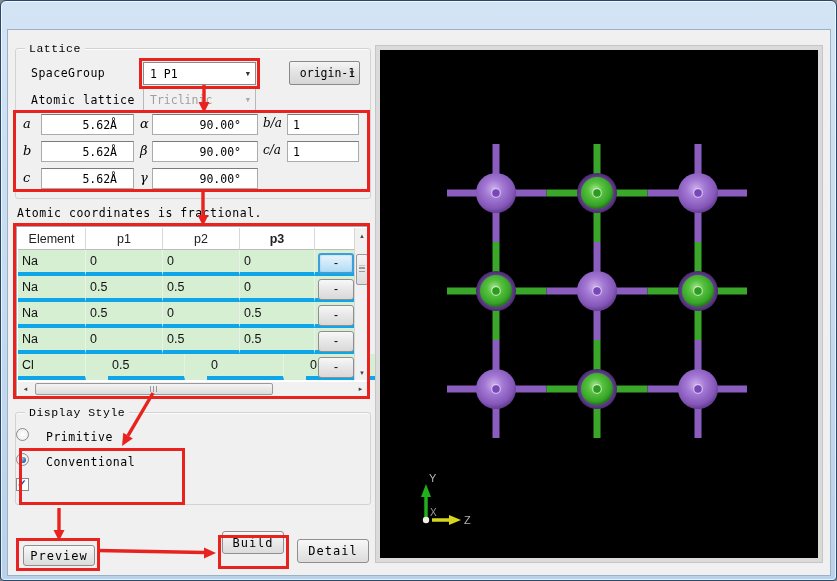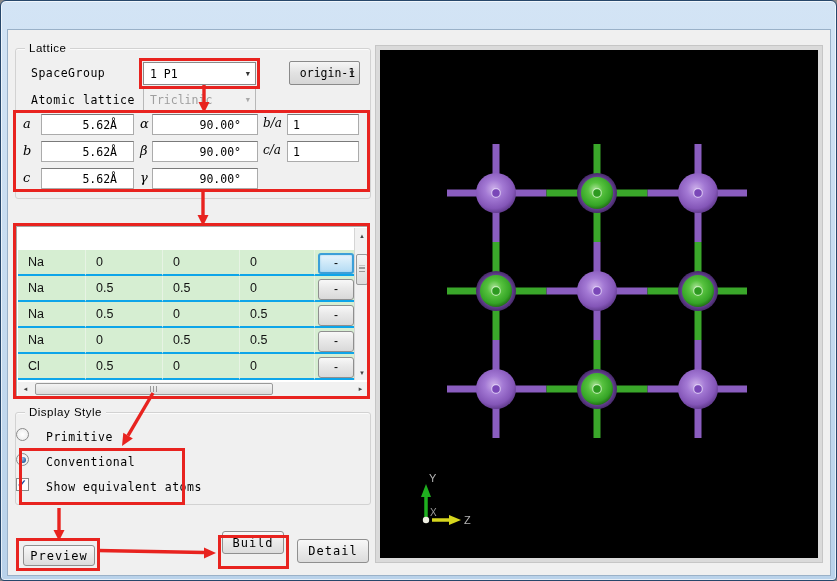--- a/index.html
+++ b/index.html
@@ -11,43 +11,43 @@
   .title-text{position:absolute;left:33px;top:6px;font-size:12px;color:#1c1c1c;}
   .app-icon{position:absolute;left:10px;top:5px;width:16px;height:16px;background:#1262b8;border-radius:3px;}
   .app-icon i{position:absolute;background:#fff;}
   .close-btn{position:absolute;left:792px;top:1px;width:40px;height:19px;border:1px solid #8e2318;border-radius:4px;
     background:linear-gradient(#f0b0a6,#d96657 40%,#b93a2b 55%,#c0503f);box-sizing:border-box;
     color:#fff;font-size:11px;font-weight:bold;text-align:center;line-height:16px;text-shadow:0 1px 1px #7a1a10;cursor:pointer;}
   .client{position:absolute;left:6px;top:28px;width:824px;height:547px;background:#f0f0f0;border:1px solid #9ab1c8;box-sizing:border-box;}
 
   .lbl{position:absolute;font-family:"DejaVu Sans Mono",monospace;font-size:11.5px;color:#000;letter-spacing:.5px;white-space:nowrap;}
   .groupbox{position:absolute;border:1px solid #d2d2d2;border-radius:3px;box-shadow:inset 0 1px 0 rgba(255,255,255,.8);}
-  .grouplabel{position:absolute;background:#f0f0f0;padding:0 4px;font-family:Liberation Sans, sans-serif;font-size:11.5px;letter-spacing:.5px;}
+  .grouplabel{position:absolute;background:#f0f0f0;padding:0 4px;font-family:Liberation Mono, monospace;font-size:11.5px;letter-spacing:.5px;}
 
   .combo{position:absolute;box-sizing:border-box;background:#fff;border:1px solid #8a8a8a;
     font-family:"DejaVu Sans Mono",monospace;font-size:11.5px;display:flex;align-items:center;padding-left:6px;cursor:pointer;}
   .combo .arr{position:absolute;right:5px;top:50%;transform:translateY(-50%);font-size:7px;color:#333;}
   .combo.disabled{background:#f1f1f1;border-color:#b8b8b8;color:#9f9f9f;}
   .combo.disabled .arr{color:#a8a8a8;}
   .combo.btnstyle{background:linear-gradient(#f5f5f5,#e2e2e2 50%,#d6d6d6);border-radius:2px;justify-content:center;}
 
   .field{position:absolute;box-sizing:border-box;background:#fff;border:1px solid #ababab;border-top-color:#7a7a7a;
     font-family:"DejaVu Sans Mono",monospace;font-size:11.5px;color:#000;display:flex;align-items:center;}
   .field.right{justify-content:flex-end;padding-right:16px;}
   .field.left{padding-left:5px;}
   .sym{position:absolute;font-family:"DejaVu Serif",serif;font-style:italic;font-size:13px;color:#000;}
 
   .tablewrap{position:absolute;left:15px;top:225px;width:352px;height:170px;border:1px solid #a8a8a8;background:#fff;box-sizing:content-box;}
   .thead{position:absolute;left:1px;top:1px;height:22px;display:flex;background:#fff;}
   .th{box-sizing:border-box;border-right:1px solid #d8d8d8;border-bottom:1px solid #bcbcbc;
     font-size:12.5px;color:#222;display:flex;align-items:center;justify-content:center;}
   .th.bold{font-weight:bold;}
   .trow{position:absolute;left:1px;height:26px;display:flex;background:#d6eed2;}
-  .td{box-sizing:border-box;border-right:1px solid #e7f3e4;border-bottom:2px solid #0ea5e9;
-    font-size:12.5px;color:#111;display:flex;align-items:center;padding-left:10px;}
+  .td{box-sizing:border-box;border-right:1px solid #e7f3e4;border-bottom:4px solid #0ea5e9;
+    font-size:12.5px;color:#111;display:flex;align-items:center;padding-left:4px;}
   .minus-btn{position:absolute;width:36px;height:21px;box-sizing:border-box;border:1px solid #8f8f8f;border-radius:3px;
     background:linear-gradient(#f8f8f8,#e8e8e8 45%,#d9d9d9);font-size:12px;display:flex;align-items:center;justify-content:center;cursor:pointer;}
   .minus-btn.focus{border:2px solid #3c9fd8;background:linear-gradient(#e8f4fc,#cde8f8 50%,#b4dbf4);box-shadow:inset 0 0 2px #8cc8ea;}
   .sb{position:absolute;background:#f1f1f1;}
   .sb-btn{position:absolute;display:flex;align-items:center;justify-content:center;font-size:6px;color:#444;background:#f1f1f1;cursor:pointer;}
   .sb-thumb{position:absolute;box-sizing:border-box;border:1px solid #9a9a9a;border-radius:2px;
     background:linear-gradient(#f4f4f4,#dcdcdc);cursor:pointer;}
   .grip-v{position:absolute;left:2px;right:2px;top:50%;height:9px;transform:translateY(-50%);
     background:repeating-linear-gradient(0deg,#9a9a9a 0 1px,transparent 1px 3px);}
   .grip-h{position:absolute;top:2px;bottom:2px;left:50%;width:9px;transform:translateX(-50%);
@@ -109,22 +109,30 @@
   <span class="sym" style="left:139px;top:142px;">β</span>
   <div class="field right" style="left:151px;top:140px;width:106px;height:21px;">90.00°</div>
   <span class="sym" style="left:262px;top:142px;font-size:12px;">c/a</span>
   <div class="field left" style="left:286px;top:140px;width:72px;height:21px;">1</div>
 
   <span class="sym" style="left:22px;top:169px;">c</span>
   <div class="field right" style="left:40px;top:167px;width:93px;height:21px;">5.62Å</div>
   <span class="sym" style="left:139px;top:169px;">γ</span>
   <div class="field right" style="left:151px;top:167px;width:106px;height:21px;">90.00°</div>
 
+  <span class="lbl" style="left:16px;top:205px;">Atomic coordinates is fractional.</span>
 
   <div class="tablewrap">
+    <div class="thead">
+      <div class="th" style="width:68px;">Element</div>
+      <div class="th" style="width:77px;">p1</div>
+      <div class="th" style="width:77px;">p2</div>
+      <div class="th bold" style="width:75px;">p3</div>
+      <div class="th" style="width:39px;border-right:none;"></div>
+    </div>
     <div id="tbody">
         <div class="trow" style="top: 23px;">
           <div class="td" style="width: 68px;">Na</div>
           <div class="td" style="width: 77px;">0</div>
           <div class="td" style="width: 77px;">0</div>
           <div class="td" style="width: 75px;">0</div>
           <div class="td" style="width: 39px; border-right: none;"></div>
         </div>
         <div class="minus-btn focus" style="left: 301px; top: 25.5px;">-</div>
         <div class="trow" style="top: 49px;">
@@ -144,21 +152,21 @@
         </div>
         <div class="minus-btn" style="left: 301px; top: 77.5px;">-</div>
         <div class="trow" style="top: 101px;">
           <div class="td" style="width: 68px;">Na</div>
           <div class="td" style="width: 77px;">0</div>
           <div class="td" style="width: 77px;">0.5</div>
           <div class="td" style="width: 75px;">0.5</div>
           <div class="td" style="width: 39px; border-right: none;"></div>
         </div>
         <div class="minus-btn" style="left: 301px; top: 103.5px;">-</div>
-        <div class="trow" style="top: 127px;">
+        <div class="trow" style="top: 127px; gap: 22px;">
           <div class="td" style="width: 68px;">Cl</div>
           <div class="td" style="width: 77px;">0.5</div>
           <div class="td" style="width: 77px;">0</div>
           <div class="td" style="width: 75px;">0</div>
           <div class="td" style="width: 39px; border-right: none;"></div>
         </div>
         <div class="minus-btn" style="left: 301px; top: 129.5px;">-</div>
       </div>
 
     <div class="sb" style="left:337px;top:1px;width:14px;height:152px;border-left:1px solid #d5d5d5;">
@@ -185,21 +193,20 @@
   <span class="lbl" style="left:45px;top:429px;">Primitive</span>
 
   <div class="radio" style="left:15px;top:452px;">
       <div class="dot" id="radio-conventional-dot" style="display: block;"></div>
     </div>
   <span class="lbl" style="left:45px;top:454px;">Conventional</span>
 
   <div class="checkbox" style="left:15px;top:477px;">
       <span class="glyph" id="checkbox-glyph" style="display: block;">✓</span>
     </div>
-  <span class="lbl" style="left:45px;top:479px;">Show equivalent atoms</span>
 
   <div class="btn" style="left:22px;top:544px;width:72px;height:21px;text-align:center;">Preview</div>
   <div class="btn" style="left:221px;top:530px;width:62px;height:23px;">Build</div>
   <div class="btn" style="left:296px;top:538px;width:72px;height:24px;">Detail</div>
 
   <div class="vpframe"></div>
   <div class="vp">
     <svg id="crystal" width="438" height="508">
       <defs>
         <radialGradient id="gradNa" cx="45%" cy="40%" r="65%">

